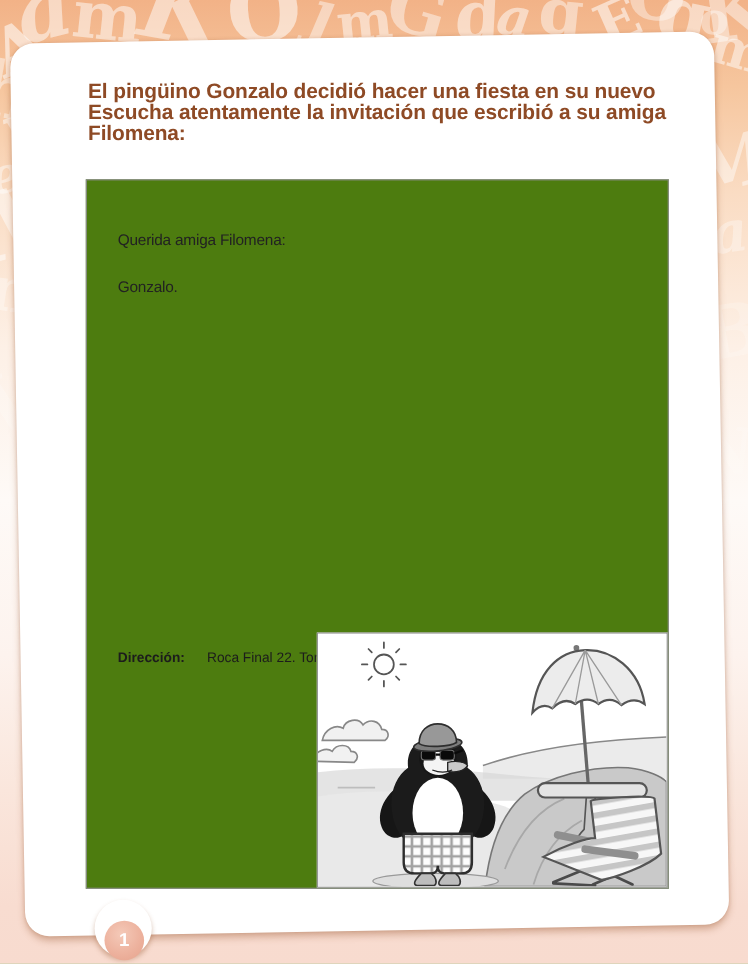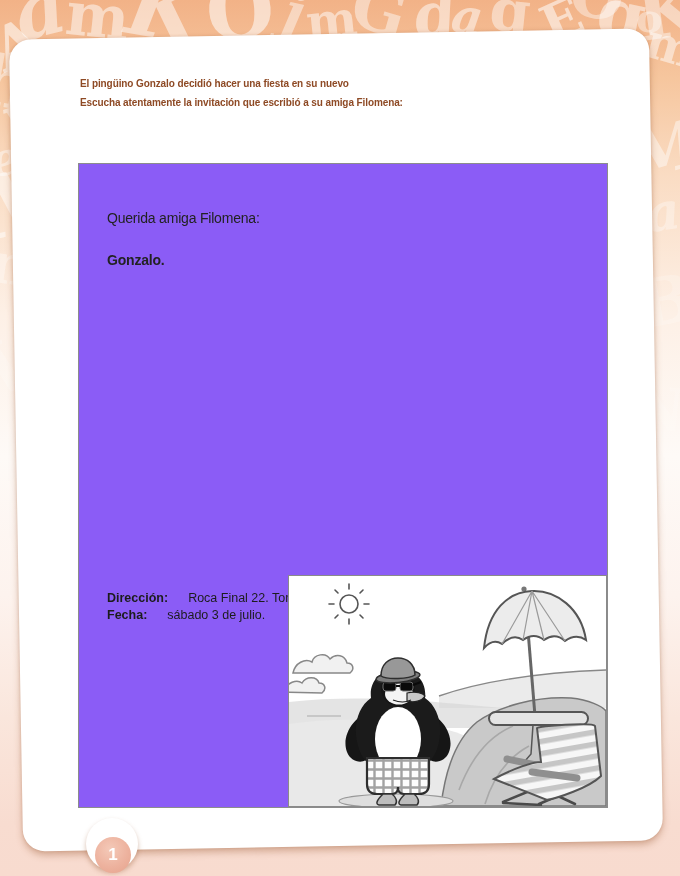--- a/index.html
+++ b/index.html
@@ -26,33 +26,33 @@
     position:absolute;left:95px;top:837px;width:36px;height:36px;border-radius:50%;
     background:radial-gradient(circle at 42% 34%,#f4c9b8 0%,#edb29e 55%,#e6a28c 100%);
     z-index:4;text-align:center;
   }
   .page-circle span{
     display:block;line-height:36px;font-size:17px;font-weight:bold;color:#ffffff;
   }
   .content{position:absolute;inset:0;z-index:2;}
   .intro{
     position:absolute;left:80px;top:74px;width:530px;
-    color:#8e4a25;font-weight:bold;font-size:10px;line-height:19px;letter-spacing:-.1px;
+    color:#8e4a25;font-weight:bold;font-size:19px;line-height:19px;letter-spacing:-.1px;
   }
   .letter-box{
     position:absolute;left:78px;top:163px;width:530px;height:645px;box-sizing:border-box;
-    border:1.5px solid #8c8c8c;background:#8b5cf6;
+    border:1.5px solid #8c8c8c;background:#4d7c0f;
   }
   .letter-text{
     position:absolute;left:28px;top:44px;width:482px;
     font-size:14px;line-height:21px;letter-spacing:-.2px;color:#222222;
   }
   .letter-text p{margin:0 0 21px 0;text-align:justify;}
   .letter-text p.no-justify{text-align:left;}
-  .signature{text-align:right;padding-right:84px;margin:0;font-weight:bold;}
+  .signature{text-align:right;padding-right:84px;margin:0;}
   .details{
     position:absolute;left:28px;top:426px;font-size:12.5px;line-height:16.5px;color:#1c1c1c;
   }
   .details b{font-weight:bold;margin-right:20px;}
   .illustration{
     position:absolute;right:0;bottom:0;width:319px;height:232px;box-sizing:border-box;
     border:1px solid #8a8a8a;background:#ffffff;overflow:hidden;
   }
 </style>
 </head>
@@ -101,23 +101,20 @@
   <div class="letter-box">
     <div class="letter-text">
       <p class="no-justify">Querida amiga Filomena:</p>
       <p class="signature">Gonzalo.</p>
     </div>
 
     <div class="details">
       <div class="detail-line">
         <b>Dirección:</b><span>Roca Final 22. Tongoy.</span>
       </div>
-      <div class="detail-line">
-        <b>Fecha:</b><span>sábado 3 de julio.</span>
-      </div>
     </div>
 
     <div class="illustration">
       <svg width="317" height="230" viewBox="0 0 317 230" xmlns="http://www.w3.org/2000/svg">
         <defs>
           <pattern id="check" width="9" height="9" patternUnits="userSpaceOnUse">
             <rect width="9" height="9" fill="#fdfdfd"></rect>
             <path d="M4.5,0 V9 M0,4.5 H9" stroke="#a2a2a2" stroke-width="2.4"></path>
           </pattern>
           <pattern id="stripes" width="12" height="12" patternUnits="userSpaceOnUse" patternTransform="rotate(80)">

